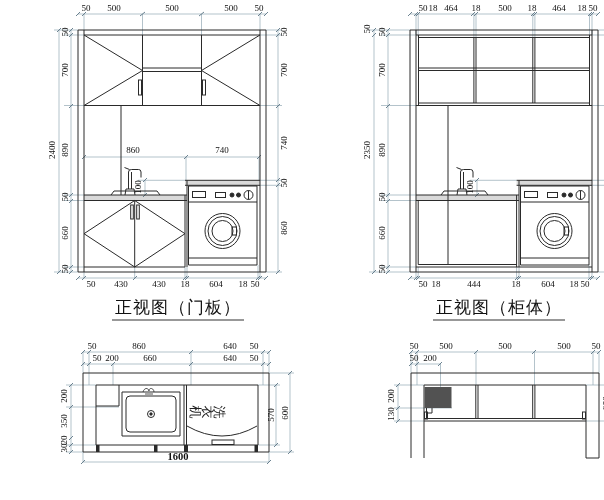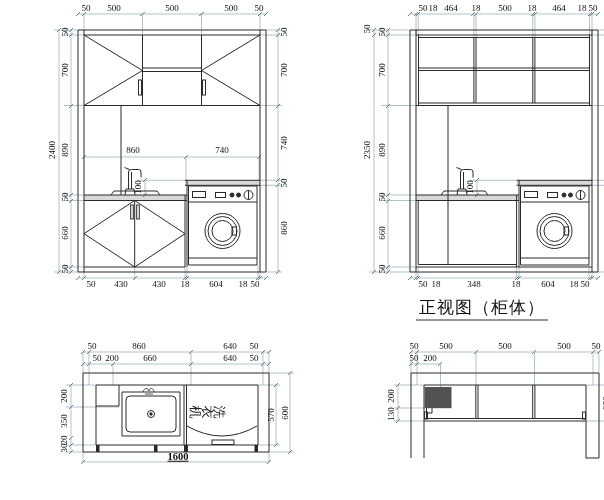--- a/index.html
+++ b/index.html
@@ -2,21 +2,21 @@
 <html><head>
 <meta charset="utf-8">
 <style>
   html,body{margin:0;padding:0;background:#fff;}
   .canvas{position:relative;width:604px;height:500px;background:#ffffff;overflow:hidden;
           font-family:"Liberation Serif", serif;margin-left:26px;}
   .canvas svg{position:absolute;left:0;top:0;}
   .dt{position:absolute;transform:translate(-50%,-50%);font-size:9px;color:#111;
       white-space:nowrap;line-height:1;}
   .rt{transform:translate(-50%,-50%) rotate(-90deg);}
-  .bd{font-size:10.5px;font-weight:bold;text-decoration:underline;}
+  .bd{font-size:10.5px;font-weight:bold;}
   .vlabel{position:absolute;transform:translate(-50%,-50%);font-size:17px;color:#111;
       letter-spacing:1px;border-bottom:1.5px solid #333;padding:0 3px 1px 3px;white-space:nowrap;}
   .wmc{position:absolute;transform:translate(-50%,-50%) rotate(90deg);font-size:13px;color:#222;}
 </style>
 </head>
 <body>
 
 <div class="canvas">
 
   <svg width="604" height="500" viewBox="0 0 604 500">
@@ -176,20 +176,21 @@
   <span class="dt" style="left:107px;top:150px">860</span>
   <span class="dt" style="left:196px;top:150px">740</span>
   <span class="dt rt" style="left:112px;top:187px">100</span>
   <span class="dt" style="left:65px;top:284px">50</span>
   <span class="dt" style="left:95px;top:284px">430</span>
   <span class="dt" style="left:133px;top:284px">430</span>
   <span class="dt" style="left:159px;top:284px">18</span>
   <span class="dt" style="left:190px;top:284px">604</span>
   <span class="dt" style="left:217px;top:284px">18</span>
   <span class="dt" style="left:229px;top:284px">50</span>
+  <span class="vlabel" style="left:152px;top:308px">正视图（门板）</span>
 
   <span class="dt" style="left:397px;top:8px">50</span>
   <span class="dt" style="left:407px;top:8px">18</span>
   <span class="dt" style="left:425px;top:8px">464</span>
   <span class="dt" style="left:450px;top:8px">18</span>
   <span class="dt" style="left:479px;top:8px">500</span>
   <span class="dt" style="left:506px;top:8px">18</span>
   <span class="dt" style="left:533px;top:8px">464</span>
   <span class="dt" style="left:556px;top:8px">18</span>
   <span class="dt" style="left:567px;top:8px">50</span>
@@ -202,26 +203,26 @@
   <span class="dt rt" style="left:356px;top:233px">660</span>
   <span class="dt rt" style="left:356px;top:269px">50</span>
   <span class="dt rt" style="left:592px;top:32px">50</span>
   <span class="dt rt" style="left:592px;top:70px">700</span>
   <span class="dt rt" style="left:592px;top:143px">740</span>
   <span class="dt rt" style="left:592px;top:183px">50</span>
   <span class="dt rt" style="left:592px;top:228px">860</span>
   <span class="dt rt" style="left:444px;top:187px">100</span>
   <span class="dt" style="left:397px;top:284px">50</span>
   <span class="dt" style="left:410px;top:284px">18</span>
-  <span class="dt" style="left:448px;top:284px">348</span>
+  <span class="dt" style="left:448px;top:284px">444</span>
   <span class="dt" style="left:490px;top:284px">18</span>
   <span class="dt" style="left:522px;top:284px">604</span>
   <span class="dt" style="left:548px;top:284px">18</span>
   <span class="dt" style="left:559px;top:284px">50</span>
-  <span class="vlabel" style="left:456px;top:308px">正视图（柜体）</span>
+  <span class="vlabel" style="left:473px;top:308px">正视图（柜体）</span>
 
   <span class="dt" style="left:66px;top:346px">50</span>
   <span class="dt" style="left:113px;top:346px">860</span>
   <span class="dt" style="left:204px;top:346px">640</span>
   <span class="dt" style="left:228px;top:346px">50</span>
   <span class="dt" style="left:71px;top:358px">50</span>
   <span class="dt" style="left:86px;top:358px">200</span>
   <span class="dt" style="left:124px;top:358px">660</span>
   <span class="dt" style="left:204px;top:358px">640</span>
   <span class="dt" style="left:228px;top:358px">50</span>

